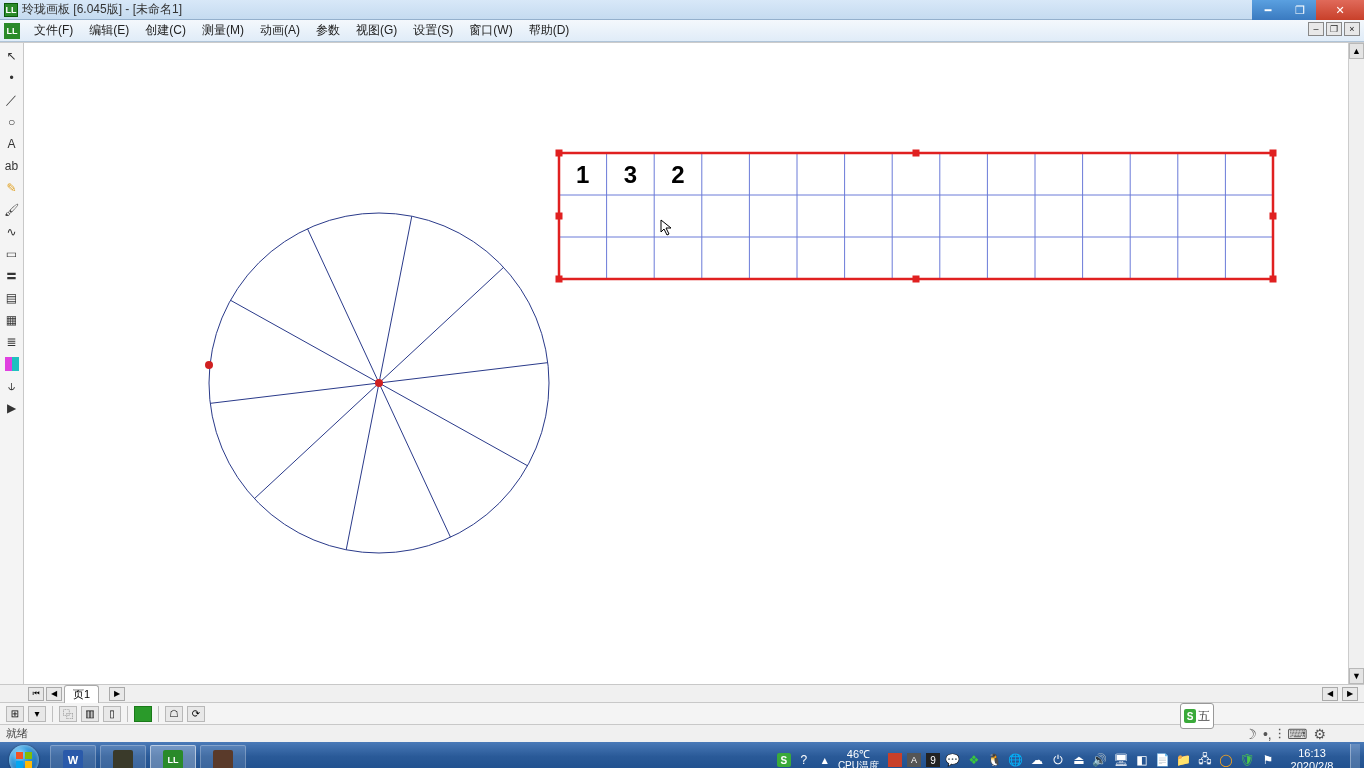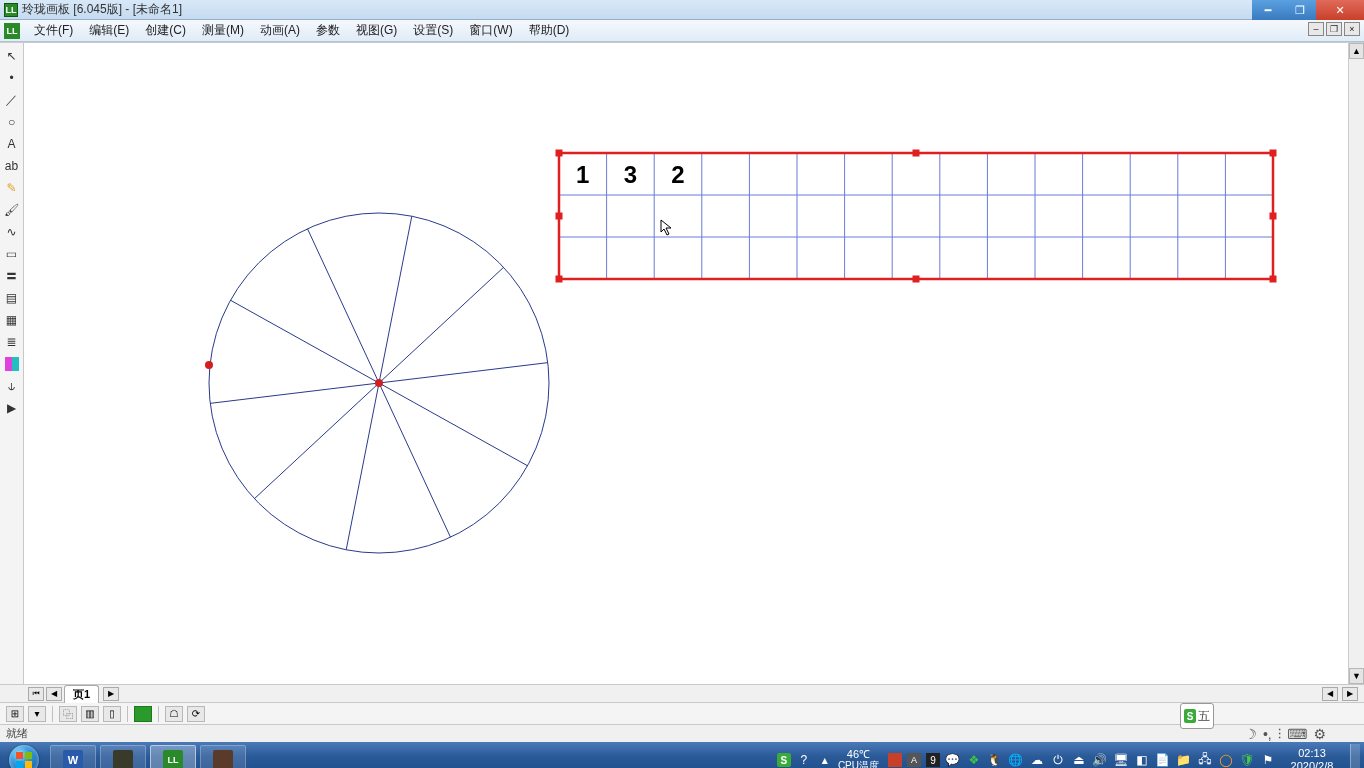--- a/index.html
+++ b/index.html
@@ -82,21 +82,21 @@
 
 
 .pagebar {
   height: 18px; background: #f0f0f0; border-top: 1px solid #c8c8c8;
   display: flex; align-items: center; font-size: 11px; padding-left: 28px; gap: 0;
   position: relative;
 }
 .pagebar .nav { width: 16px; height: 14px; border: 1px solid #aaa; background: #e8e8e8;
   display: flex; align-items: center; justify-content: center; font-size: 8px; margin-right: 2px; }
 .pagetab { padding: 1px 8px; background: #fff; border: 1px solid #aaa; border-bottom: none;
-  border-radius: 3px 3px 0 0; margin-right: 4px; font-weight: bold; }
+  border-radius: 3px 3px 0 0; margin-right: 10px; }
 
 
 .bottombar {
   height: 22px; background: #f4f4f4; border-top: 1px solid #c8c8c8;
   display: flex; align-items: center; gap: 4px; padding-left: 6px;
 }
 .bbtn { width: 18px; height: 16px; border: 1px solid #b8b8b8; background: #e8e8e8;
   display: flex; align-items: center; justify-content: center; font-size: 10px; }
 .bbtn.green { background: #2a9a2a; border-color: #1a7a1a; }
 .bsep { width: 1px; height: 16px; background: #c0c0c0; margin: 0 2px; }
@@ -362,18 +362,18 @@
     <span class="tray-ico">🔊</span>
     <span class="tray-ico">🖥</span>
     <span class="tray-ico">◧</span>
     <span class="tray-ico">📄</span>
     <span class="tray-ico" style="color:#f5c518">📁</span>
     <span class="tray-ico">🖧</span>
     <span class="tray-ico" style="color:#f0a020">◯</span>
     <span class="tray-ico" style="color:#4aca4a">🛡</span>
     <span class="tray-ico">⚑</span>
     <div class="clock">
-      <div>02:13</div>
+      <div>16:13</div>
       <div>2020/2/8</div>
     </div>
     <div class="showdesk"></div>
   </div>
 </div>
 
 </body></html>

